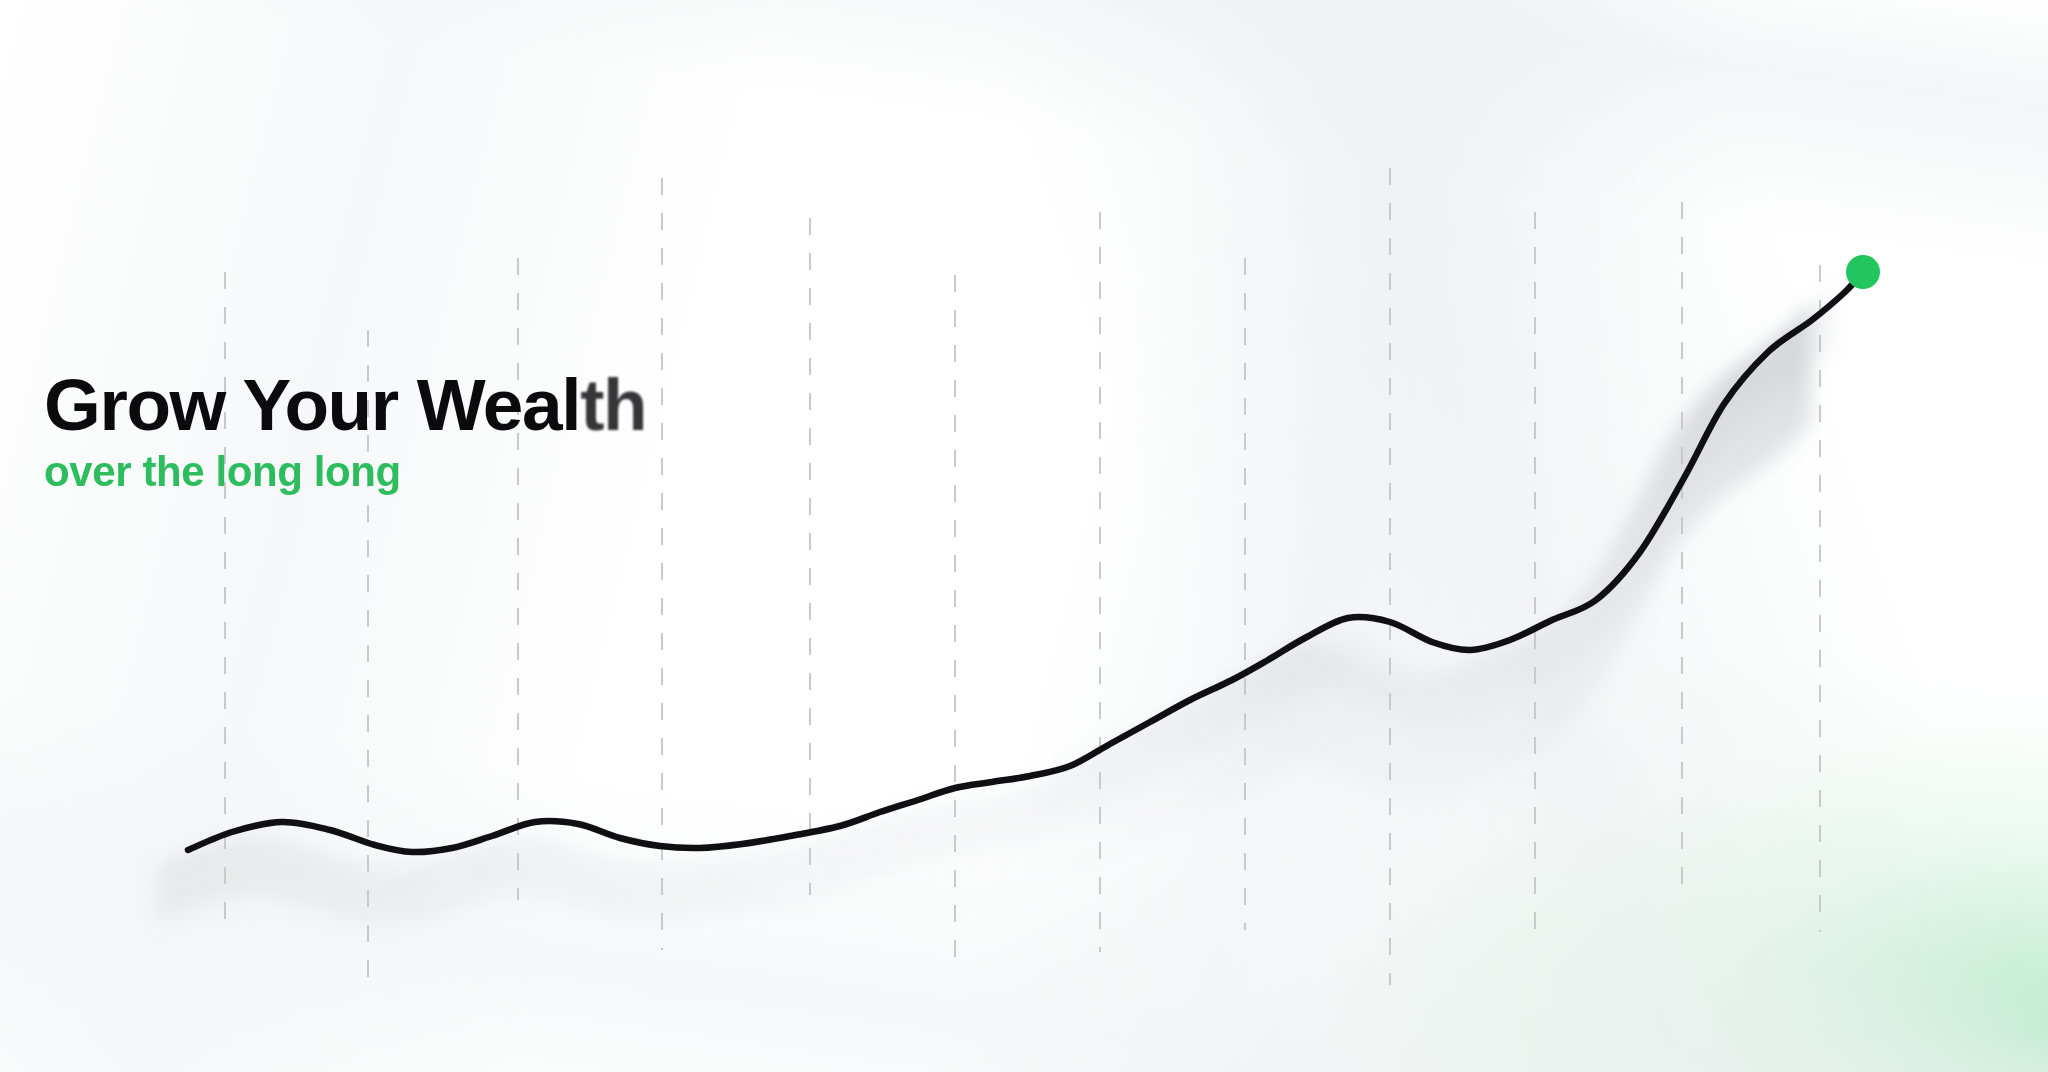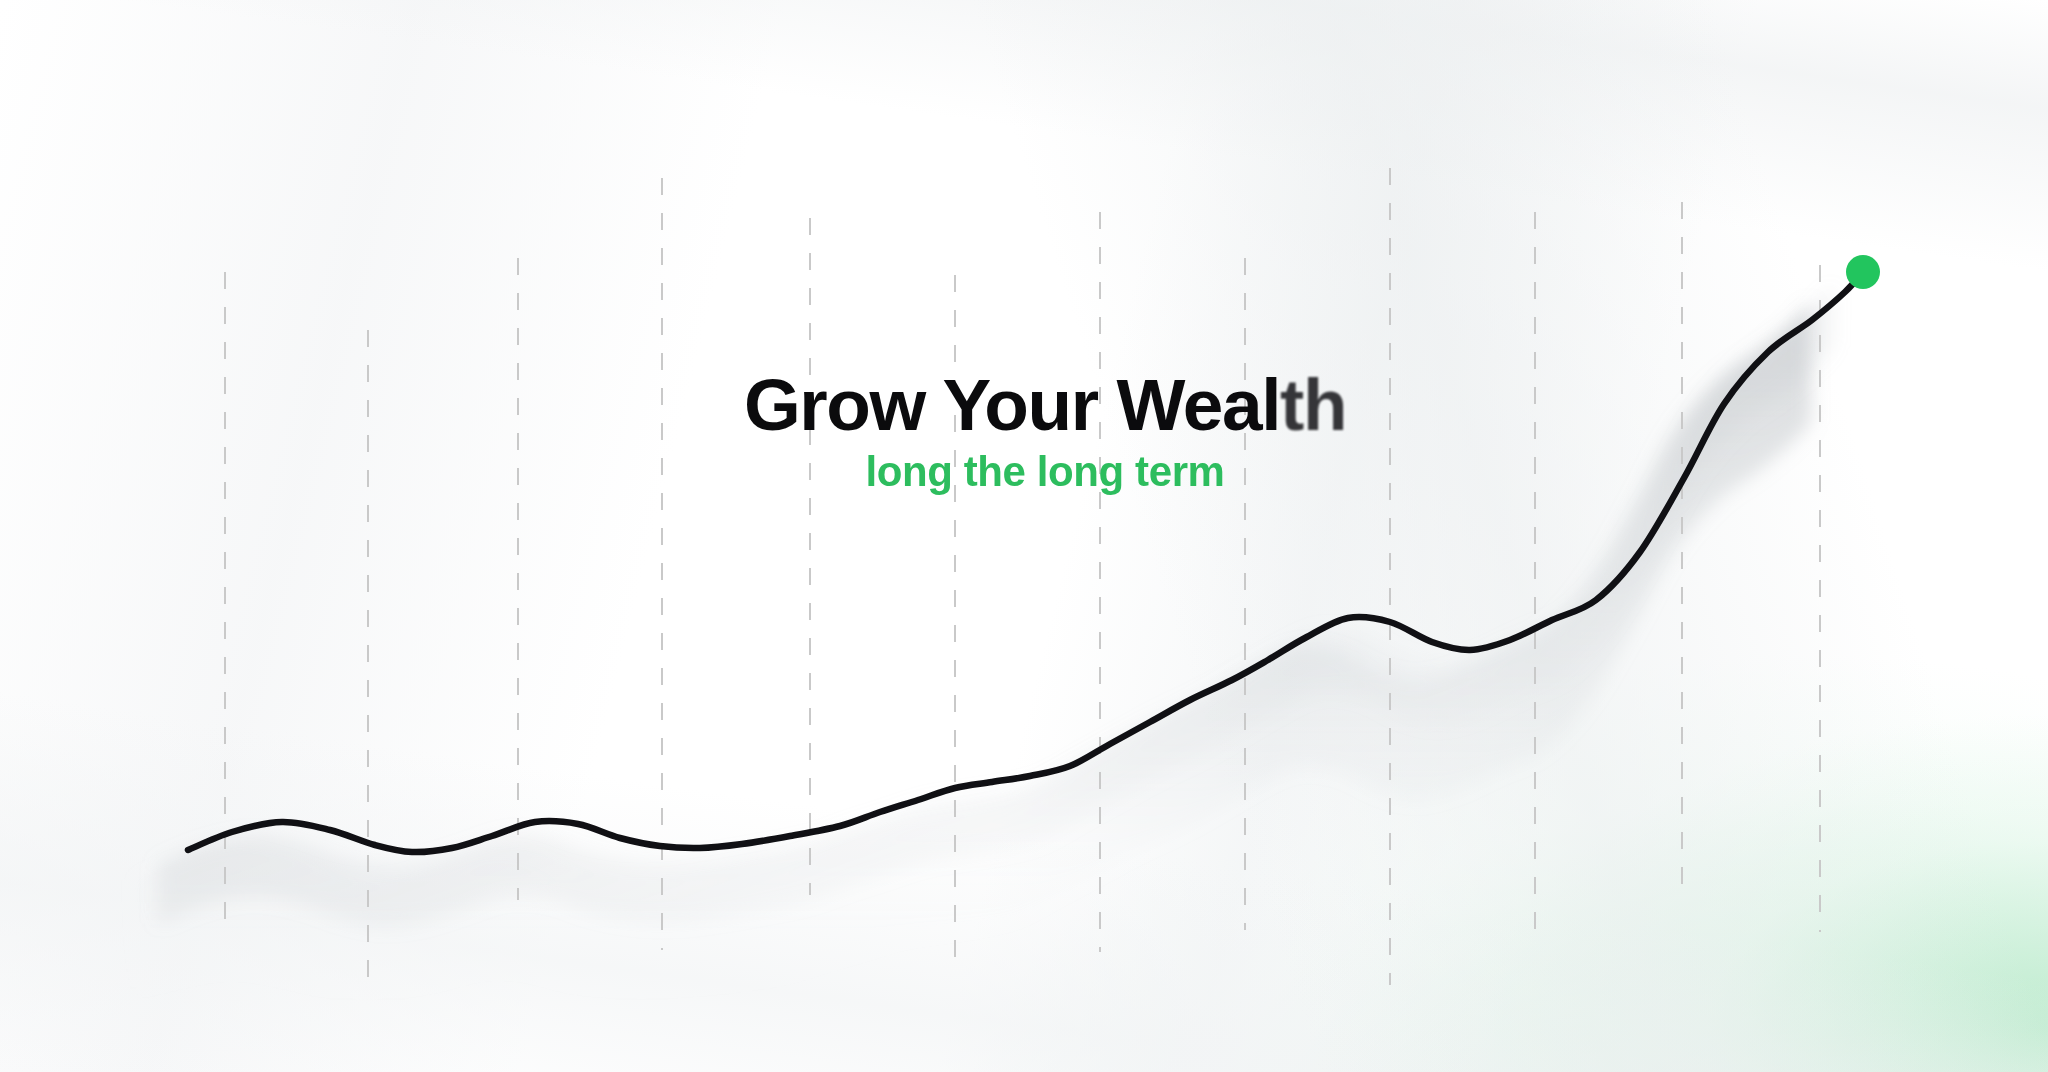--- a/index.html
+++ b/index.html
@@ -68,21 +68,20 @@
     inset: 0;
     width: 2048px;
     height: 1072px;
   }
   
   .headline-block {
     position: absolute;
     left: 0;
     right: 2px;
     top: 368px;
-    text-align: center;
     pointer-events: none;
     padding-left: 44px;
   }
   .headline {
     font-family: "Liberation Sans", sans-serif;
     font-size: 73px;
     font-weight: bold;
     letter-spacing: -1.4px;
     color: #0b0b0d;
     line-height: 1.0;
@@ -163,16 +162,16 @@
         </g>
 
       <path id="linePath" fill="none" stroke="#101014" stroke-width="6.5" stroke-linecap="round" stroke-linejoin="round" d="M 188 850 C 195.33 847.00, 216.33 836.67, 232.00 832.00 C 247.67 827.33, 265.67 822.33, 282.00 822.00 C 298.33 821.67, 314.50 826.17, 330.00 830.00 C 345.50 833.83, 361.33 841.33, 375.00 845.00 C 388.67 848.67, 399.17 851.50, 412.00 852.00 C 424.83 852.50, 438.67 850.67, 452.00 848.00 C 465.33 845.33, 478.17 840.33, 492.00 836.00 C 505.83 831.67, 520.67 824.00, 535.00 822.00 C 549.33 820.00, 563.83 821.33, 578.00 824.00 C 592.17 826.67, 606.33 834.33, 620.00 838.00 C 633.67 841.67, 646.67 844.33, 660.00 846.00 C 673.33 847.67, 686.33 848.33, 700.00 848.00 C 713.67 847.67, 727.00 846.00, 742.00 844.00 C 757.00 842.00, 773.67 839.00, 790.00 836.00 C 806.33 833.00, 825.00 830.00, 840.00 826.00 C 855.00 822.00, 867.00 816.33, 880.00 812.00 C 893.00 807.67, 905.50 804.00, 918.00 800.00 C 930.50 796.00, 942.67 791.00, 955.00 788.00 C 967.33 785.00, 979.50 784.00, 992.00 782.00 C 1004.50 780.00, 1017.00 778.67, 1030.00 776.00 C 1043.00 773.33, 1056.67 771.33, 1070.00 766.00 C 1083.33 760.67, 1096.67 751.33, 1110.00 744.00 C 1123.33 736.67, 1136.67 729.33, 1150.00 722.00 C 1163.33 714.67, 1176.33 707.00, 1190.00 700.00 C 1203.67 693.00, 1219.00 686.67, 1232.00 680.00 C 1245.00 673.33, 1255.83 667.00, 1268.00 660.00 C 1280.17 653.00, 1291.67 645.00, 1305.00 638.00 C 1318.33 631.00, 1333.83 620.67, 1348.00 618.00 C 1362.17 615.33, 1376.00 618.00, 1390.00 622.00 C 1404.00 626.00, 1418.67 637.33, 1432.00 642.00 C 1445.33 646.67, 1457.00 650.33, 1470.00 650.00 C 1483.00 649.67, 1496.33 645.00, 1510.00 640.00 C 1523.67 635.00, 1537.67 626.67, 1552.00 620.00 C 1566.33 613.33, 1581.33 611.33, 1596.00 600.00 C 1610.67 588.67, 1625.33 572.33, 1640.00 552.00 C 1654.67 531.67, 1670.00 502.67, 1684.00 478.00 C 1698.00 453.33, 1710.00 425.00, 1724.00 404.00 C 1738.00 383.00, 1753.33 366.00, 1768.00 352.00 C 1782.67 338.00, 1799.17 330.00, 1812.00 320.00 C 1824.83 310.00, 1836.50 300.00, 1845.00 292.00 C 1853.50 284.00, 1860.00 275.33, 1863.00 272.00"></path>
 
       <circle id="endDot" cx="1863" cy="272" r="17" fill="#22c55e"></circle>
     </g>
   </svg>
 
   <div class="headline-block">
     <h1 class="headline"><span>Grow Your Weal</span><span class="tail">th</span></h1>
-    <p class="subhead">long the long term</p>
+    <p class="subhead">over the long long</p>
   </div>
 
 </div>
 
 </body></html>

